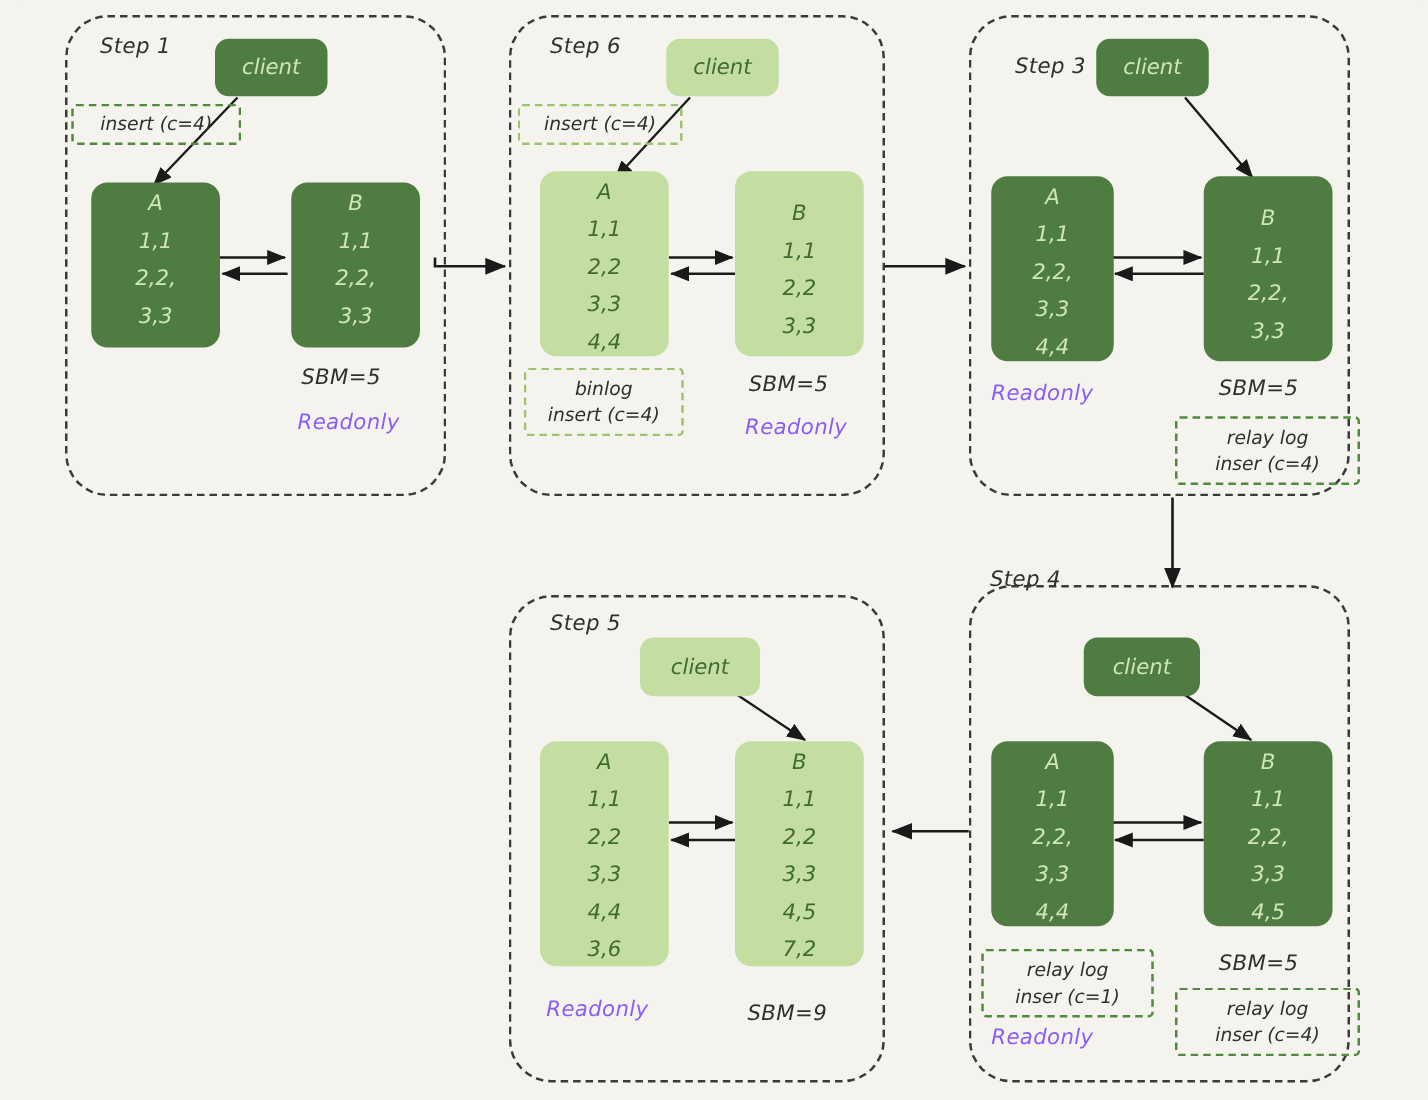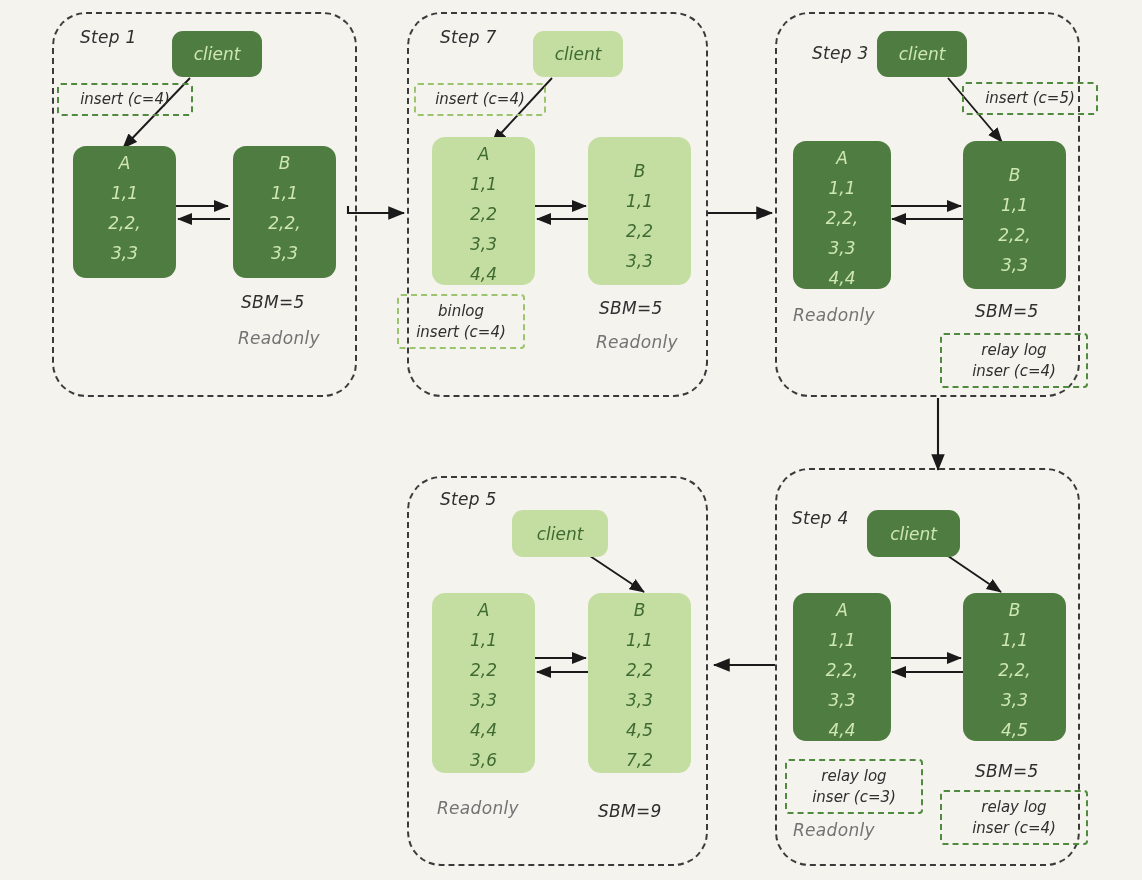--- a/index.html
+++ b/index.html
@@ -87,21 +87,21 @@
 
   
   .lbl {
     position: absolute;
     font-size: 17px;
     font-style: italic;
     white-space: nowrap;
     color: #2f2f2f;
     letter-spacing: .3px;
   }
-  .lbl.red { color: #737373; }
+  .lbl.red { color: #8b5cf6; }
 
   
   svg.arrows {
     position: absolute;
     left: 0; top: 0;
     width: 1142px;
     height: 880px;
     pointer-events: none;
   }
 </style>
@@ -193,21 +193,21 @@
     <span class="row">B</span>
     <span class="row">1,1</span>
     <span class="row">2,2,</span>
     <span class="row">3,3</span>
   </div>
 
   <div class="lbl" style="left:241px; top:292px;">SBM=5</div>
   <div class="lbl red" style="left:238px; top:328px;">Readonly</div>
 
   <div class="panel" style="left:407px; top:12px; width:301px; height:385px;"></div>
-  <div class="panel-title" style="left:440px; top:27px;">Step 7</div>
+  <div class="panel-title" style="left:440px; top:27px;">Step 6</div>
 
   <div class="client light" style="left:533px; top:31px; width:90px; height:46px;">
     <span>client</span>
   </div>
 
   <div class="ann pale" style="left:414px; top:83px; width:132px; height:33px;">
     <span>insert (c=4)</span>
   </div>
 
   <div class="node light" style="left:432px; top:137px; width:103px; height:148px;">
@@ -217,38 +217,35 @@
     <span class="row">3,3</span>
     <span class="row">4,4</span>
   </div>
   <div class="node light" style="left:588px; top:137px; width:103px; height:148px; padding-top:26px;">
     <span class="row">B</span>
     <span class="row">1,1</span>
     <span class="row">2,2</span>
     <span class="row">3,3</span>
   </div>
 
-  <div class="ann pale" style="left:397px; top:294px; width:128px; height:55px;align-items:center;">
+  <div class="ann pale" style="left:419px; top:294px; width:128px; height:55px;align-items:center;">
     <span>binlog</span>
     <span>insert (c=4)</span>
   </div>
 
   <div class="lbl" style="left:599px; top:298px;">SBM=5</div>
   <div class="lbl red" style="left:596px; top:332px;">Readonly</div>
 
   <div class="panel" style="left:775px; top:12px; width:305px; height:385px;"></div>
   <div class="panel-title" style="left:792px; top:43px;margin-left:20px;">Step 3</div>
 
   <div class="client dark" style="left:877px; top:31px; width:90px; height:46px;">
     <span>client</span>
   </div>
 
-  <div class="ann" style="left:962px; top:82px; width:136px; height:33px;">
-    <span>insert (c=5)</span>
-  </div>
 
   <div class="node dark" style="left:793px; top:141px; width:98px; height:148px;">
     <span class="row">A</span>
     <span class="row">1,1</span>
     <span class="row">2,2,</span>
     <span class="row">3,3</span>
     <span class="row">4,4</span>
   </div>
   <div class="node dark" style="left:963px; top:141px; width:103px; height:148px; padding-top:26px;">
     <span class="row">B</span>
@@ -259,21 +256,21 @@
 
   <div class="lbl red" style="left:793px; top:305px;">Readonly</div>
   <div class="lbl" style="left:975px; top:301px;">SBM=5</div>
 
   <div class="ann" style="left:940px; top:333px; width:148px; height:55px;">
     <span>relay log</span>
     <span>inser (c=4)</span>
   </div>
 
   <div class="panel" style="left:775px; top:468px; width:305px; height:398px;"></div>
-  <div class="panel-title" style="left:792px; top:508px;">Step 4</div>
+  <div class="panel-title" style="left:792px; top:454px;">Step 4</div>
 
   <div class="client dark" style="left:867px; top:510px; width:93px; height:47px;">
     <span>client</span>
   </div>
 
   <div class="node dark" style="left:793px; top:593px; width:98px; height:148px;">
     <span class="row">A</span>
     <span class="row">1,1</span>
     <span class="row">2,2,</span>
     <span class="row">3,3</span>
@@ -282,21 +279,21 @@
   <div class="node dark" style="left:963px; top:593px; width:103px; height:148px;">
     <span class="row">B</span>
     <span class="row">1,1</span>
     <span class="row">2,2,</span>
     <span class="row">3,3</span>
     <span class="row">4,5</span>
   </div>
 
   <div class="ann" style="left:785px; top:759px; width:138px; height:55px;">
     <span>relay log</span>
-    <span>inser (c=3)</span>
+    <span>inser (c=1)</span>
   </div>
   <div class="lbl red" style="left:793px; top:820px;">Readonly</div>
 
   <div class="lbl" style="left:975px; top:761px;">SBM=5</div>
   <div class="ann" style="left:940px; top:790px; width:148px; height:55px;">
     <span>relay log</span>
     <span>inser (c=4)</span>
   </div>
 
   <div class="panel" style="left:407px; top:476px; width:301px; height:390px;"></div>

